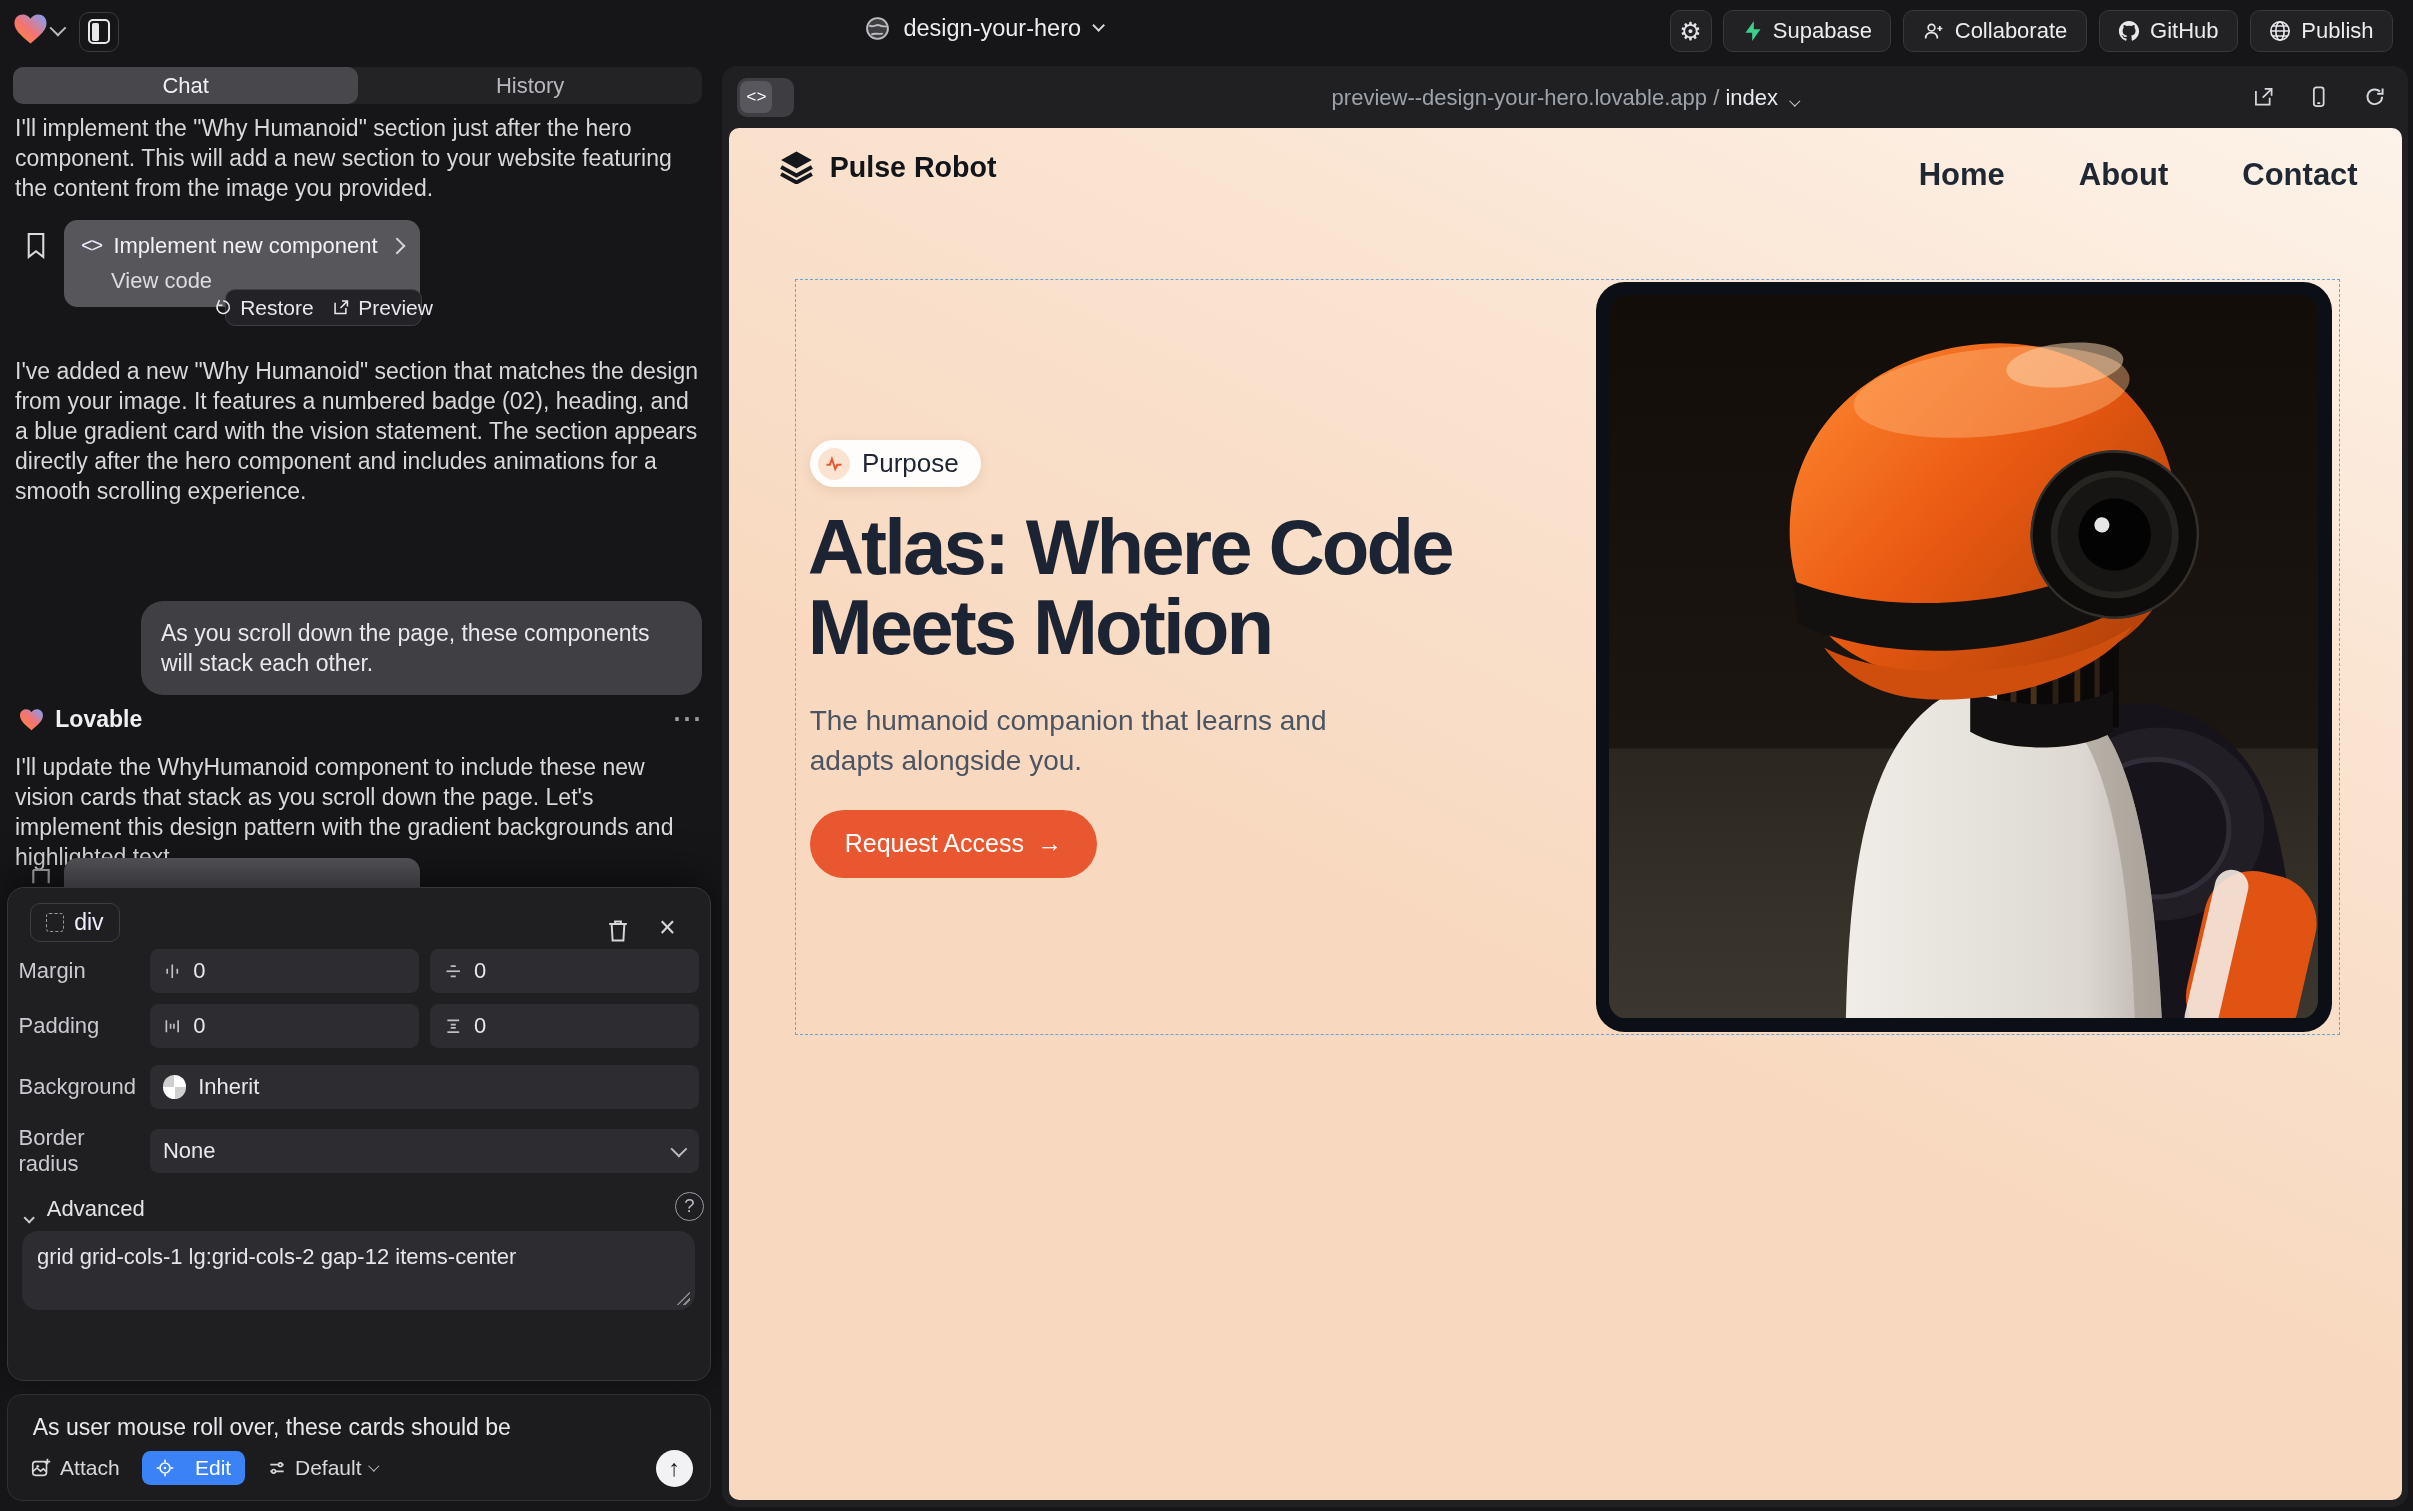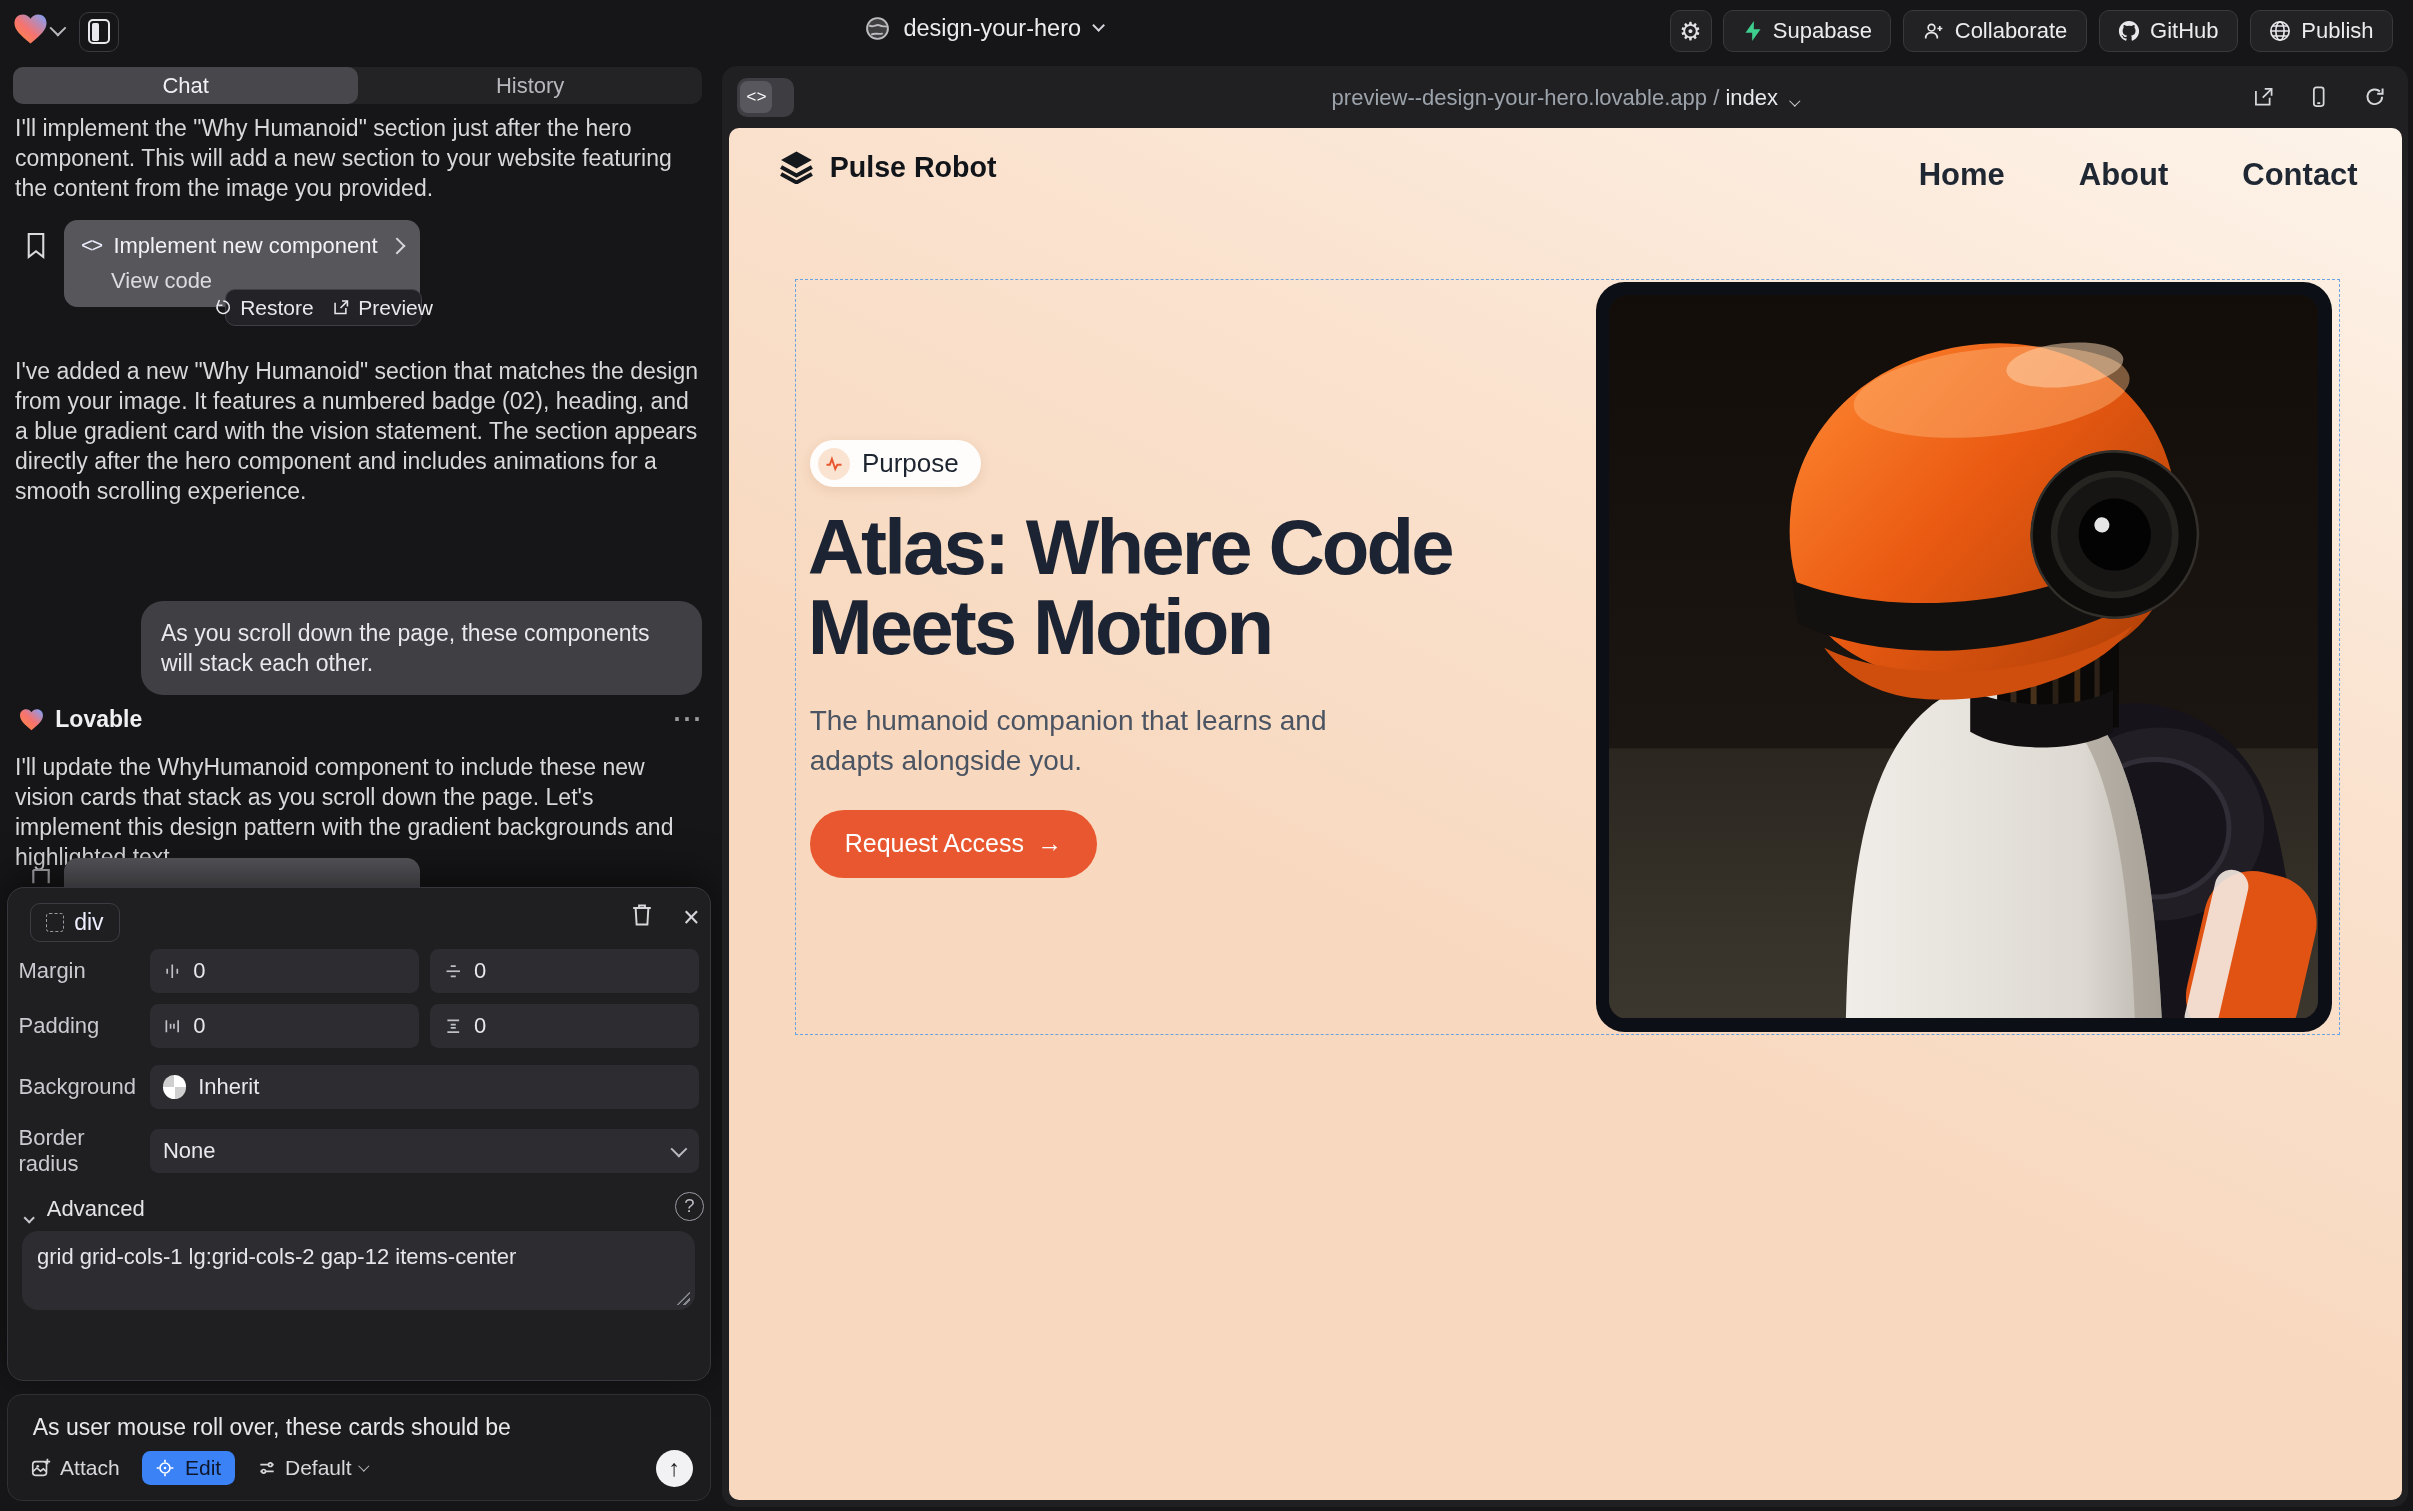--- a/index.html
+++ b/index.html
@@ -51,21 +51,21 @@
   .thumb::after { content:""; position:absolute; left:0; right:0; bottom:0; height:5.9px; background:rgba(255,255,255,.92); }
   .thumb .txt { position:absolute; left:6.7px; top:30px; width:22px; height:3.4px; background:#fff; box-shadow:0 6.7px 0 #fff; opacity:.85; }
   .thumb.blue { background:linear-gradient(140deg,#8fb0e0 0%,#98a6c2 45%,#66789f 100%); }
   .thumb.orange { background:linear-gradient(155deg,#4e1d0d 0%,#a83608 38%,#f76d12 72%,#ffab5e 100%); }
   .bubble { position:absolute; left:141px; top:601px; width:561px; background:#3f3f44; border-radius:22px; padding:17px 20px; color:#e9e9ec; font-size:23px; line-height:30px; }
   .lovable-row { position:absolute; left:18.5px; top:705px; width:685px; display:flex; align-items:center; gap:11.8px; color:#f0f0f3; font-size:23px; font-weight:bold; }
   .lovable-dots { margin-left:auto; color:#9a9aa0; font-size:25px; letter-spacing:1.7px; }
 
   
   .inspector { position:absolute; left:6.7px; top:887px; width:704px; height:494px; background:#1f1f22; border:0.8px solid #36363c; border-radius:17px; box-shadow:0 -8.4px 42px rgba(0,0,0,.55); }
-  .insp-head { position:absolute; left:22px; right:10px; top:15px; height:39px; display:flex; align-items:flex-start; }
+  .insp-head { position:absolute; left:22px; right:34px; top:15px; height:39px; display:flex; align-items:flex-end; }
   .div-pill { display:flex; align-items:center; gap:10px; border:0.8px solid #3c3c42; border-radius:10px; height:39px; padding:0 15px; color:#eef; font-size:23px; }
   .dashed-sq { width:18.5px; height:18.5px; border:1.7px dashed #9a9aa2; border-radius:3.4px; }
   .insp-head .trash { margin-left:auto; color:#d5d5da; }
   .insp-head .close { margin-left:30px; color:#d5d5da; font-size:28.6px; line-height:1; }
   .insp-row { position:absolute; left:18.5px; display:flex; align-items:center; color:#c9c9cf; font-size:22px; }
   .insp-label { width:131px; }
   .insp-input { height:44px; background:#2c2c31; border-radius:8.4px; display:flex; align-items:center; gap:11.8px; padding:0 13.4px; color:#e8e8ed; font-size:22px; }
   .insp-input.small { width:269px; }
   .gap2 { margin-left:11.8px; }
   .insp-input.wide { width:549px; }
@@ -80,21 +80,21 @@
     background:repeating-linear-gradient(135deg, transparent 0 3.4px, #8a8a92 3.4px 5px); clip-path:polygon(100% 0,100% 100%,0 100%); }
   .insp-actions { position:absolute; right:22px; top:1325px; display:flex; align-items:center; gap:28.6px; }
   .discard { color:#d2d2d7; font-size:23px; }
   .save { height:40px; padding:0 20px; border-radius:10px; background:#3e6ca5; color:#c3d2e4; font-size:23px; display:flex; align-items:center; }
 
   
   .composer { position:absolute; left:6.7px; top:1394px; width:704px; height:107px; background:#1c1c1f; border:0.8px solid #303034; border-radius:15px; }
   .draft { position:absolute; left:25px; top:18.5px; color:#e8e8ec; font-size:23px; }
   .comp-row { position:absolute; left:22px; right:17px; bottom:13.4px; display:flex; align-items:center; gap:22px; color:#d8d8dc; font-size:21px; }
   .comp-item { display:flex; align-items:center; gap:8.4px; }
-  .edit-pill { display:flex; align-items:center; gap:10px; background:#3b82f6; border-radius:8.4px; height:34px; padding:0 13.4px; color:#0f172a; }
+  .edit-pill { display:flex; align-items:center; gap:20px; background:#3b82f6; border-radius:8.4px; height:34px; padding:0 13.4px; color:#ffffff; }
   .mode .chev { width:7.6px; height:7.6px; border-width:1.7px; color:#b9b9bf; }
   .send { margin-left:auto; width:37px; height:37px; border-radius:50%; background:#f2f2f4; color:#1a1a1c; font-size:23px; display:flex; align-items:center; justify-content:center; font-weight:bold; }
 
   
   .preview { position:absolute; left:722px; top:66px; width:1686px; height:1441px; background:#202023; border-radius:15px; }
   .pv-bar { position:absolute; left:0; top:0; right:0; height:62px; }
   .pv-toggle { position:absolute; left:15px; top:11.8px; width:57px; height:39px; background:#3d3d42; border-radius:10px; }
   .pv-knob { position:absolute; left:3.4px; top:3.4px; width:32px; height:32px; background:#57575d; border-radius:7.6px; display:flex; align-items:center; justify-content:center; color:#fff; font-size:17px; font-family:"Liberation Mono", monospace; }
   .pv-url { position:absolute; left:0; right:0; top:18.5px; text-align:center; font-size:22px; color:#9ca3ab; }
   .pv-url b { color:#e8eaee; font-weight:normal; }

